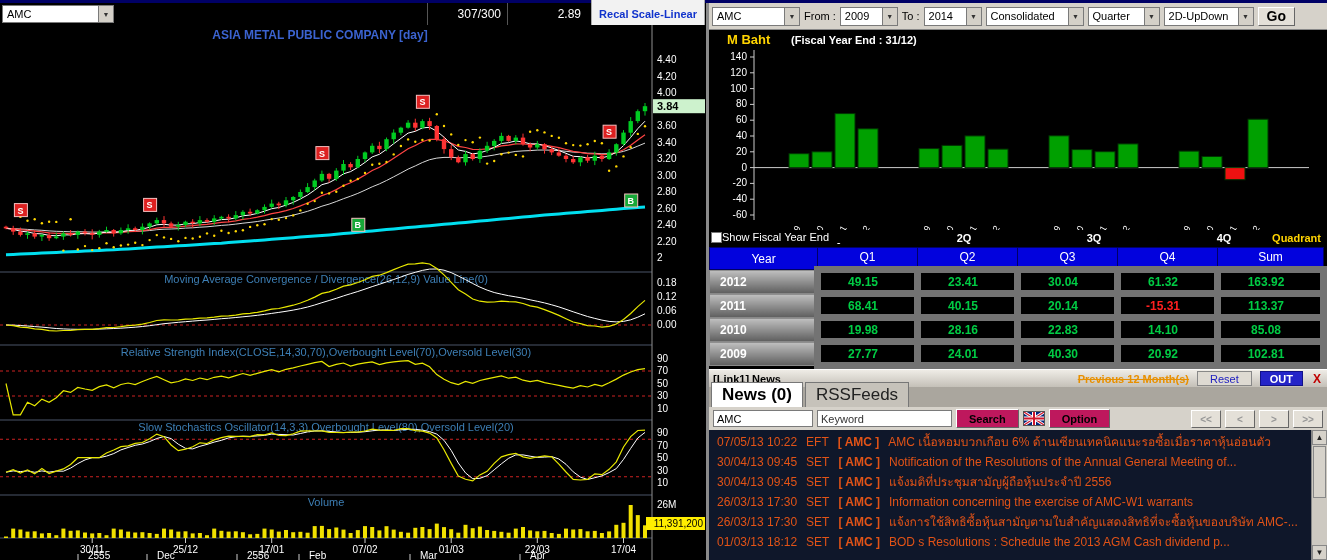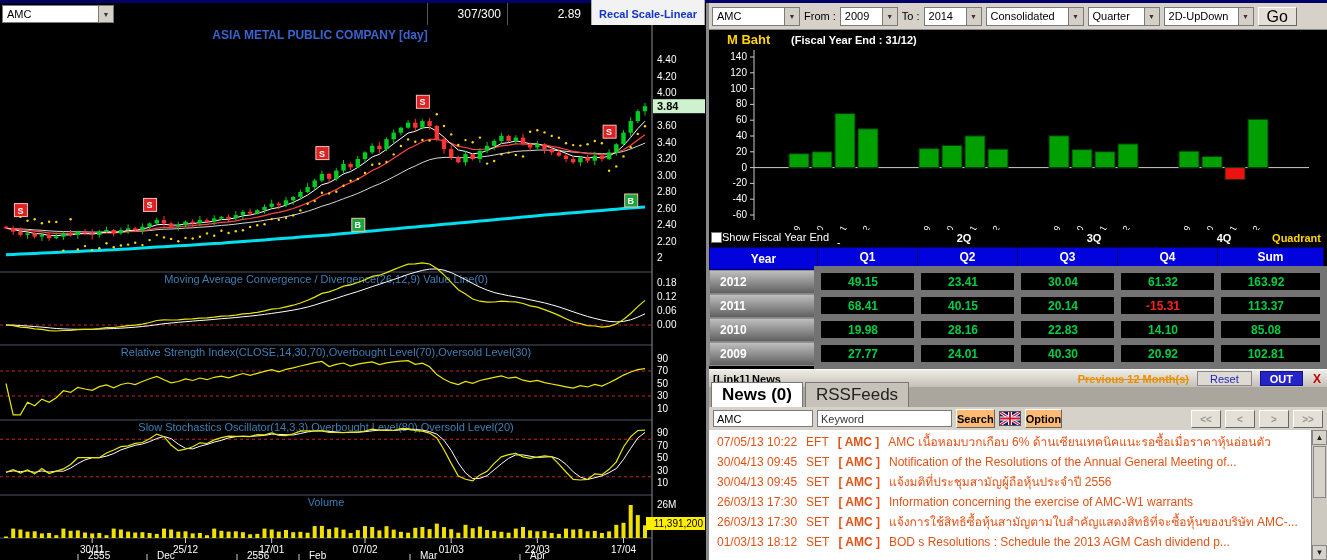--- a/index.html
+++ b/index.html
@@ -22,33 +22,33 @@
               border-left:1px solid #555; height:22px; line-height:22px; }
   .recal-btn { width:114px; height:32px; margin:0 1px 0 4px; background:#f2f2f2; color:#1133cc;
                font-size:11px; font-weight:bold; border:1px solid #aaa; font-family:"Liberation Sans",sans-serif; }
   #main-chart { display:block; background:#000; }
 
   
   .right-panel { width:621px; border-left:3px solid #8a8a8a; background:#000; display:flex; flex-direction:column; }
   .right-toolbar { height:27px; background:#d6d2ca; border-bottom:1px solid #888;
                    display:flex; align-items:center; gap:4px; padding:0 3px; font-size:11px; }
   .tb-label { color:#000; }
-  .go-btn { height:19px; padding:0 8px; font-size:16px; font-weight:normal; background:#e4e0d8;
+  .go-btn { height:19px; padding:0 8px; font-size:14px; font-weight:bold; background:#e4e0d8;
             border:1px solid #666; border-top-color:#fff; border-left-color:#fff; font-family:"Liberation Sans",sans-serif; }
   #bar-chart { display:block; background:#000; }
 
   .fy-row { height:17px; position:relative; background:#000; color:#fff; font-size:11px; }
   .q-label { position:absolute; top:2px; transform:translateX(-50%); color:#fff; font-weight:bold; }
   .fy-check { position:absolute; left:2px; top:1px; background:#000; display:flex; align-items:center;
               padding-right:14px; color:#fff; cursor:default; }
   .fy-check .cb { width:11px; height:11px; background:#fff; border:1px solid #777; display:inline-block; }
   .quadrant { position:absolute; right:6px; top:2px; color:#ffd400; font-weight:bold; }
 
   .fin-table { width:100%; border-collapse:collapse; table-layout:fixed; }
-  .fin-table th { background:#0202dd; color:#fff; font-size:12px; font-weight:bold; height:22px;
+  .fin-table th { background:#0202dd; color:#fff; font-size:12px; font-weight:normal; height:22px;
                   border:1px solid #000066; }
   .fin-table td.val { color:#00cc44; background:#000; text-align:center; padding-right:10px;
                       font-weight:bold; font-size:12px; height:24px; border:7px solid #737373; }
   .fin-table td.neg { color:#ff2020; }
   .fin-table td.year-cell { background:linear-gradient(#c0c0c0,#5e5e5e); color:#fff; font-weight:bold;
                             padding-left:10px; font-size:12px; border:1px solid #888; }
 
   .news-header { height:18px; background:linear-gradient(#efece6,#c4c0b8); border-top:1px solid #fff;
                  display:flex; align-items:center; gap:8px; padding:0 4px; font-size:11px; }
   .nh-title { font-weight:bold; color:#000; }
@@ -62,29 +62,29 @@
   .tabs-row { height:20px; background:#aaa69e; display:flex; align-items:flex-end; padding-left:2px; }
   .tab { font-size:17px; padding:2px 10px 2px 10px; background:#c6c2ba; border:1px solid #777;
          border-bottom:none; margin-right:2px; color:#222; }
   .tab.active { background:#fff; font-weight:bold; color:#000; }
   .page-row { height:15px; background:#c6c2ba; font-size:11px; font-weight:bold; color:#000;
               padding-left:6px; line-height:15px; border-bottom:1px solid #999; }
   .search-row { height:23px; background:#d6d2ca; display:flex; align-items:center; gap:4px; padding:0 4px; }
   .ti { height:17px; width:100px; border:1px solid #7a7a7a; font-size:11px; padding:0 3px;
         font-family:"Liberation Sans",sans-serif; }
   .ti.kw { width:135px; color:#333; }
-  .btn3d { height:19px; padding:0 0; font-size:11px; font-weight:bold; color:#000; background:#fdba74;
+  .btn3d { height:19px; padding:0 12px; font-size:11px; font-weight:bold; color:#000; background:#be185d;
            border:1px solid #666; border-top-color:#fff; border-left-color:#fff; font-family:"Liberation Sans",sans-serif; }
   .flag { display:inline-flex; border:1px solid #555; line-height:0; }
   .nav-spacer { flex:1; }
   .nav-btn { width:30px; height:18px; margin-left:4px; font-size:10px; font-weight:bold; color:#979797;
              background:#e4e0d8; border:1px solid #666; border-top-color:#fff; border-left-color:#fff;
              font-family:"Liberation Sans",sans-serif; }
 
-  .news-list { flex:1; background:#ffffff; position:relative; overflow:hidden; padding-top:2px; }
+  .news-list { flex:1; background:#0f172a; position:relative; overflow:hidden; padding-top:2px; }
   .news-rows { margin-right:16px; }
   .news-row { height:20px; line-height:20px; white-space:nowrap; overflow:hidden; font-size:12px;
               color:#e25317; padding-left:8px; }
   .news-row span { margin-right:9px; }
   .news-row .nm { font-weight:bold; }
   .scrollbar { position:absolute; right:0; top:0; bottom:0; width:16px; background:#cdc9c1; border-left:1px solid #888; }
   .sb-btn { height:15px; background:#d6d2ca; border:1px solid #888; font-size:8px; text-align:center;
             line-height:14px; color:#222; }
   .sb-down { position:absolute; bottom:0; left:0; right:0; }
   .sb-thumb { position:absolute; top:16px; left:1px; right:1px; height:52px; background:#d6d2ca; border:1px solid #888; }

